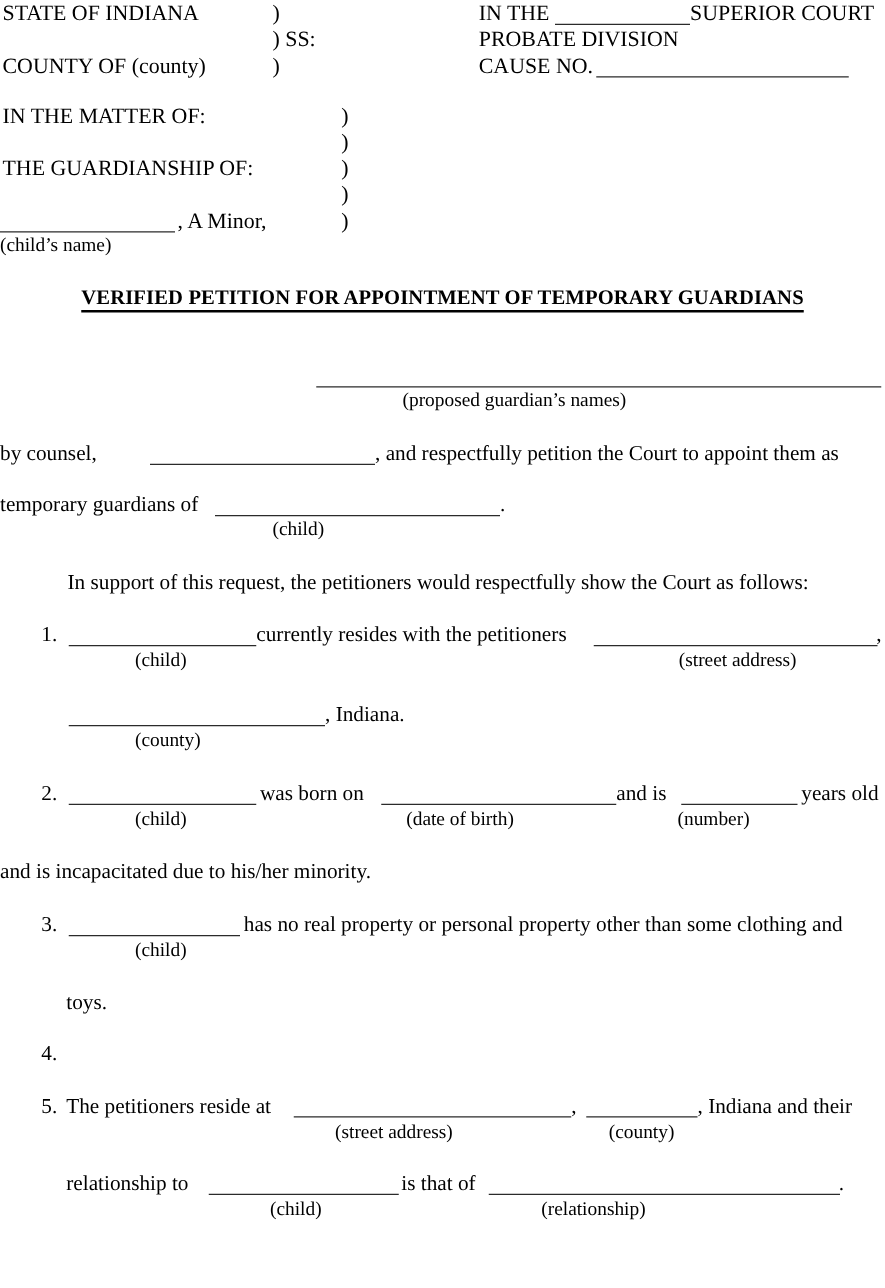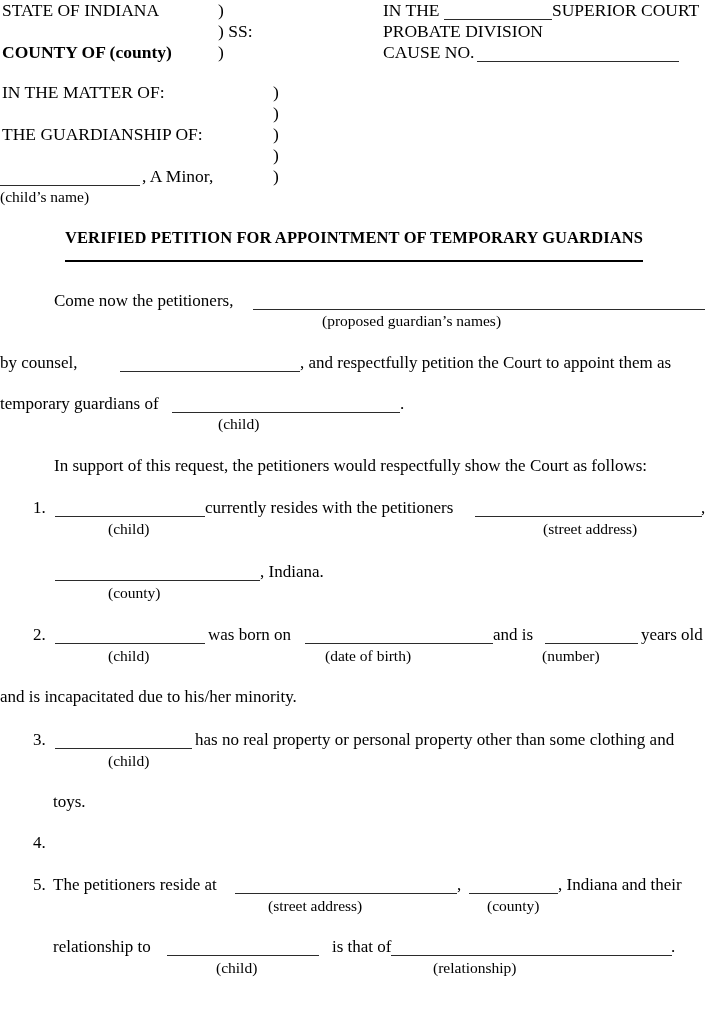--- a/index.html
+++ b/index.html
@@ -51,21 +51,21 @@
     width: 708px;
     text-align: center;
     font-weight: bold;
     font-size: 16.5px;
     letter-spacing: 0.1px;
     line-height: 1;
   }
   .title u {
     text-decoration: none;
     border-bottom: 2px solid #000;
-    padding-bottom: 13px;
+    padding-bottom: 1px;
   }
 
   
   .body { font-size: 17px; }
 
   
   .hint { font-size: 15.5px; }
 
   
   .footer {
@@ -83,21 +83,21 @@
 <body>
 
 <div class="page">
 
   <div class="t cap" style="left:2px; top:2px;">STATE OF INDIANA</div>
 
   <div class="t paren" style="left:218px; top:2px;">)</div>
 
   <div class="t cap" style="left:218px; top:23px;">) SS:</div>
 
-  <div class="t cap" style="left:2px; top:44px;font-weight:bold;">COUNTY OF (county)</div>
+  <div class="t cap" style="left:2px; top:44px;">COUNTY OF (county)</div>
 
   <div class="t paren" style="left:218px; top:44px;">)</div>
 
   <div class="t cap" style="left:383px; top:2px;">IN THE</div>
   <div class="rule" style="left:444px; top:19px; width:108px;"></div>
   <div class="t cap" style="left:552px; top:2px;">SUPERIOR COURT</div>
 
   <div class="t cap" style="left:383px; top:23px;">PROBATE DIVISION</div>
 
   <div class="t cap" style="left:383px; top:44px;">CAUSE NO.</div>
@@ -115,21 +115,20 @@
 
   <div class="rule" style="left:0px; top:185px; width:140px;"></div>
   <div class="t cap" style="left:142px; top:168px;">, A Minor,</div>
   <div class="t paren" style="left:273px; top:168px;">)</div>
   <div class="t hint" style="left:0px; top:189px;">(child’s name)</div>
 
   <div class="title" style="top:230px;">
     <u>VERIFIED PETITION FOR APPOINTMENT OF TEMPORARY GUARDIANS</u>
   </div>
 
-  <div class="t body" style="left:54px; top:292px;">Come now the petitioners,</div>
   <div class="rule" style="left:253px; top:309px; width:452px;"></div>
   <div class="t hint" style="left:322px; top:313px;">(proposed guardian’s names)</div>
 
   <div class="t body" style="left:0px; top:354px;">by counsel,</div>
   <div class="rule" style="left:120px; top:371px; width:180px;"></div>
   <div class="t body" style="left:300px; top:354px;">, and respectfully petition the Court to appoint them as</div>
 
   <div class="t body" style="left:0px; top:395px;text-align:center;">temporary guardians of</div>
   <div class="rule" style="left:172px; top:412px; width:228px;"></div>
   <div class="t body" style="left:400px; top:395px;">.</div>
@@ -175,20 +174,20 @@
   <div class="t body" style="left:53px; top:876px;">The petitioners reside at</div>
   <div class="rule" style="left:235px; top:893px; width:222px;"></div>
   <div class="t body" style="left:457px; top:876px;">,</div>
   <div class="rule" style="left:469px; top:893px; width:89px;"></div>
   <div class="t body" style="left:558px; top:876px;">, Indiana and their</div>
   <div class="t hint" style="left:268px; top:898px;">(street address)</div>
   <div class="t hint" style="left:487px; top:898px;">(county)</div>
 
   <div class="t body" style="left:53px; top:938px;">relationship to</div>
   <div class="rule" style="left:167px; top:955px; width:152px;"></div>
-  <div class="t body" style="left:332px; top:938px;">is that of</div>
+  <div class="t body" style="left:321px; top:938px;">is that of</div>
   <div class="rule" style="left:391px; top:955px; width:281px;"></div>
   <div class="t body" style="left:671px; top:938px;">.</div>
   <div class="t hint" style="left:216px; top:960px;">(child)</div>
   <div class="t hint" style="left:433px; top:960px;">(relationship)</div>
 
 
 </div>
 
 </body></html>

